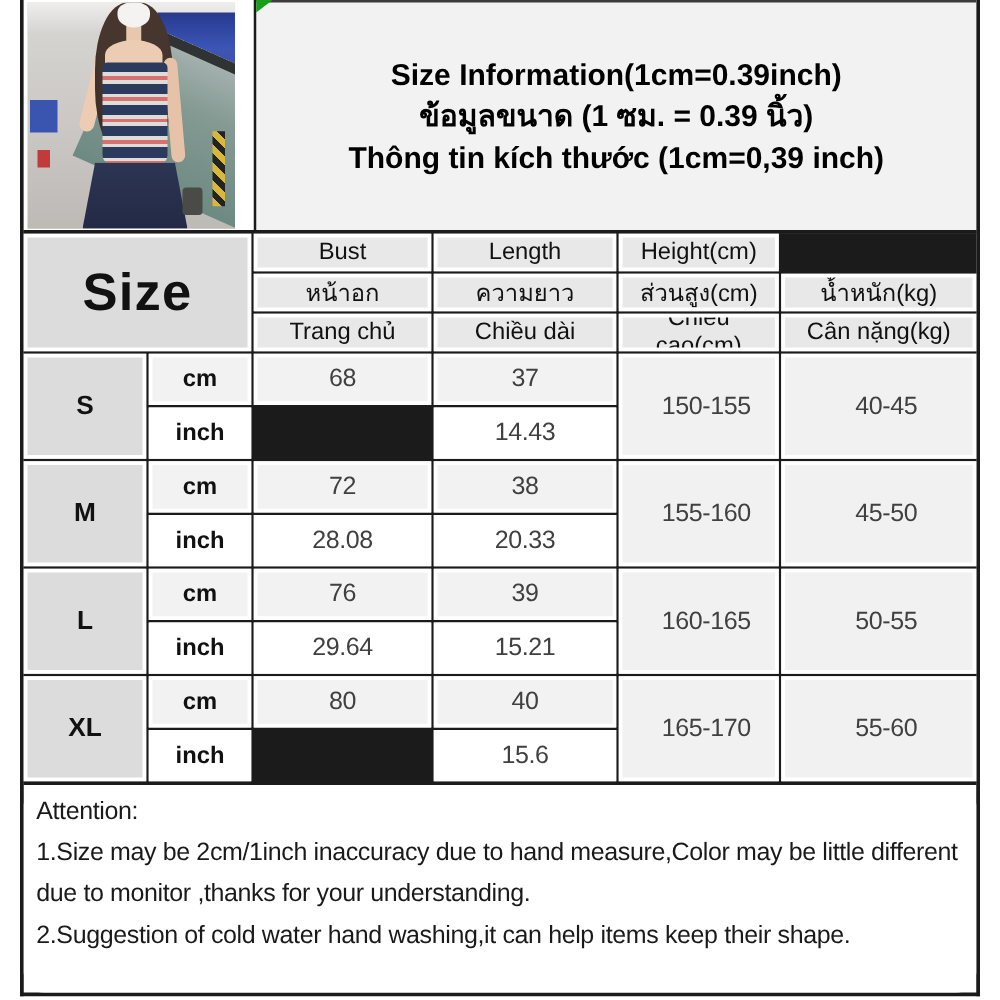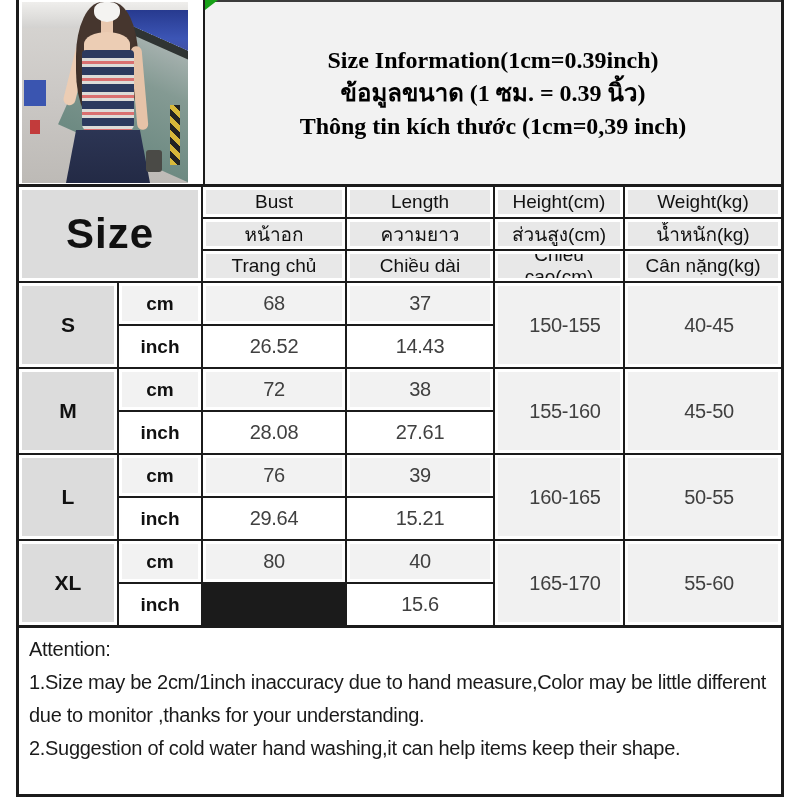--- a/index.html
+++ b/index.html
@@ -23,21 +23,20 @@
   }
 
   
   .top-section {
     height: 187px;
     display: grid;
     grid-template-columns: 184px 1fr;
     column-gap: 2px;
     background: #1b1b1b;
     border-bottom: 3px solid #1b1b1b;
-    font-family: Liberation Serif, serif;
   }
   .photo-cell { background: #fff; position: relative; }
   .photo {
     position: absolute; left: 3px; top: 2px;
     width: 166px; height: 181px;
     background: linear-gradient(180deg, #d9d7d4 0%, #cac7c4 55%, #bdbab6 100%);
     overflow: hidden;
   }
   .ph-ceiling { position:absolute; left:0; top:0; width:100%; height:26px;
     background: linear-gradient(180deg,#efeeec,#d3d2d0); }
@@ -158,49 +157,47 @@
     </div>
   </div>
 
   <div class="size-table">
 
     <div class="cell bg-g t-size" style="grid-area:1/1/4/3">Size</div>
 
     <div class="cell bg-h t-head" style="grid-area:1/3/2/4">Bust</div>
     <div class="cell bg-h t-head" style="grid-area:1/4/2/5">Length</div>
     <div class="cell bg-h t-head" style="grid-area:1/5/2/6">Height(cm)</div>
-    <div class="cell bg-h t-head" style="grid-area:1/6/2/7">Weight(kg)</div>
 
     <div class="cell bg-h t-head" style="grid-area:2/3/3/4">หน้าอก</div>
     <div class="cell bg-h t-head" style="grid-area:2/4/3/5">ความยาว</div>
     <div class="cell bg-h t-head" style="grid-area:2/5/3/6">ส่วนสูง(cm)</div>
     <div class="cell bg-h t-head" style="grid-area:2/6/3/7">น้ำหนัก(kg)</div>
 
     <div class="cell bg-h t-head" style="grid-area:3/3/4/4">Trang chủ</div>
     <div class="cell bg-h t-head" style="grid-area:3/4/4/5">Chiều dài</div>
     <div class="cell bg-h t-head" style="grid-area:3/5/4/6">Chiều cao(cm)</div>
     <div class="cell bg-h t-head" style="grid-area:3/6/4/7">Cân nặng(kg)</div>
 
     <div class="cell bg-g t-letter" style="grid-area:4/1/6/2">S</div>
     <div class="cell bg-lg t-unit" style="grid-area:4/2/5/3">cm</div>
     <div class="cell t-unit" style="grid-area:5/2/6/3">inch</div>
     <div class="cell bg-lg t-val" style="grid-area:4/3/5/4">68</div>
     <div class="cell bg-lg t-val" style="grid-area:4/4/5/5">37</div>
-    <div class="cell t-val" style="grid-area:5/3/6/4">26.52</div>
     <div class="cell t-val" style="grid-area:5/4/6/5">14.43</div>
     <div class="cell bg-hw t-val" style="grid-area:4/5/6/6">150-155</div>
     <div class="cell bg-hw t-val" style="grid-area:4/6/6/7">40-45</div>
 
     <div class="cell bg-g t-letter" style="grid-area:6/1/8/2">M</div>
     <div class="cell bg-lg t-unit" style="grid-area:6/2/7/3">cm</div>
     <div class="cell t-unit" style="grid-area:7/2/8/3">inch</div>
     <div class="cell bg-lg t-val" style="grid-area:6/3/7/4">72</div>
     <div class="cell bg-lg t-val" style="grid-area:6/4/7/5">38</div>
     <div class="cell t-val" style="grid-area:7/3/8/4">28.08</div>
-    <div class="cell t-val" style="grid-area:7/4/8/5">27.61</div>
+    <div class="cell t-val" style="grid-area:7/4/8/5">20.33</div>
     <div class="cell bg-hw t-val" style="grid-area:6/5/8/6">155-160</div>
     <div class="cell bg-hw t-val" style="grid-area:6/6/8/7">45-50</div>
 
     <div class="cell bg-g t-letter" style="grid-area:8/1/10/2">L</div>
     <div class="cell bg-lg t-unit" style="grid-area:8/2/9/3">cm</div>
     <div class="cell t-unit" style="grid-area:9/2/10/3">inch</div>
     <div class="cell bg-lg t-val" style="grid-area:8/3/9/4">76</div>
     <div class="cell bg-lg t-val" style="grid-area:8/4/9/5">39</div>
     <div class="cell t-val" style="grid-area:9/3/10/4">29.64</div>
     <div class="cell t-val" style="grid-area:9/4/10/5">15.21</div>

